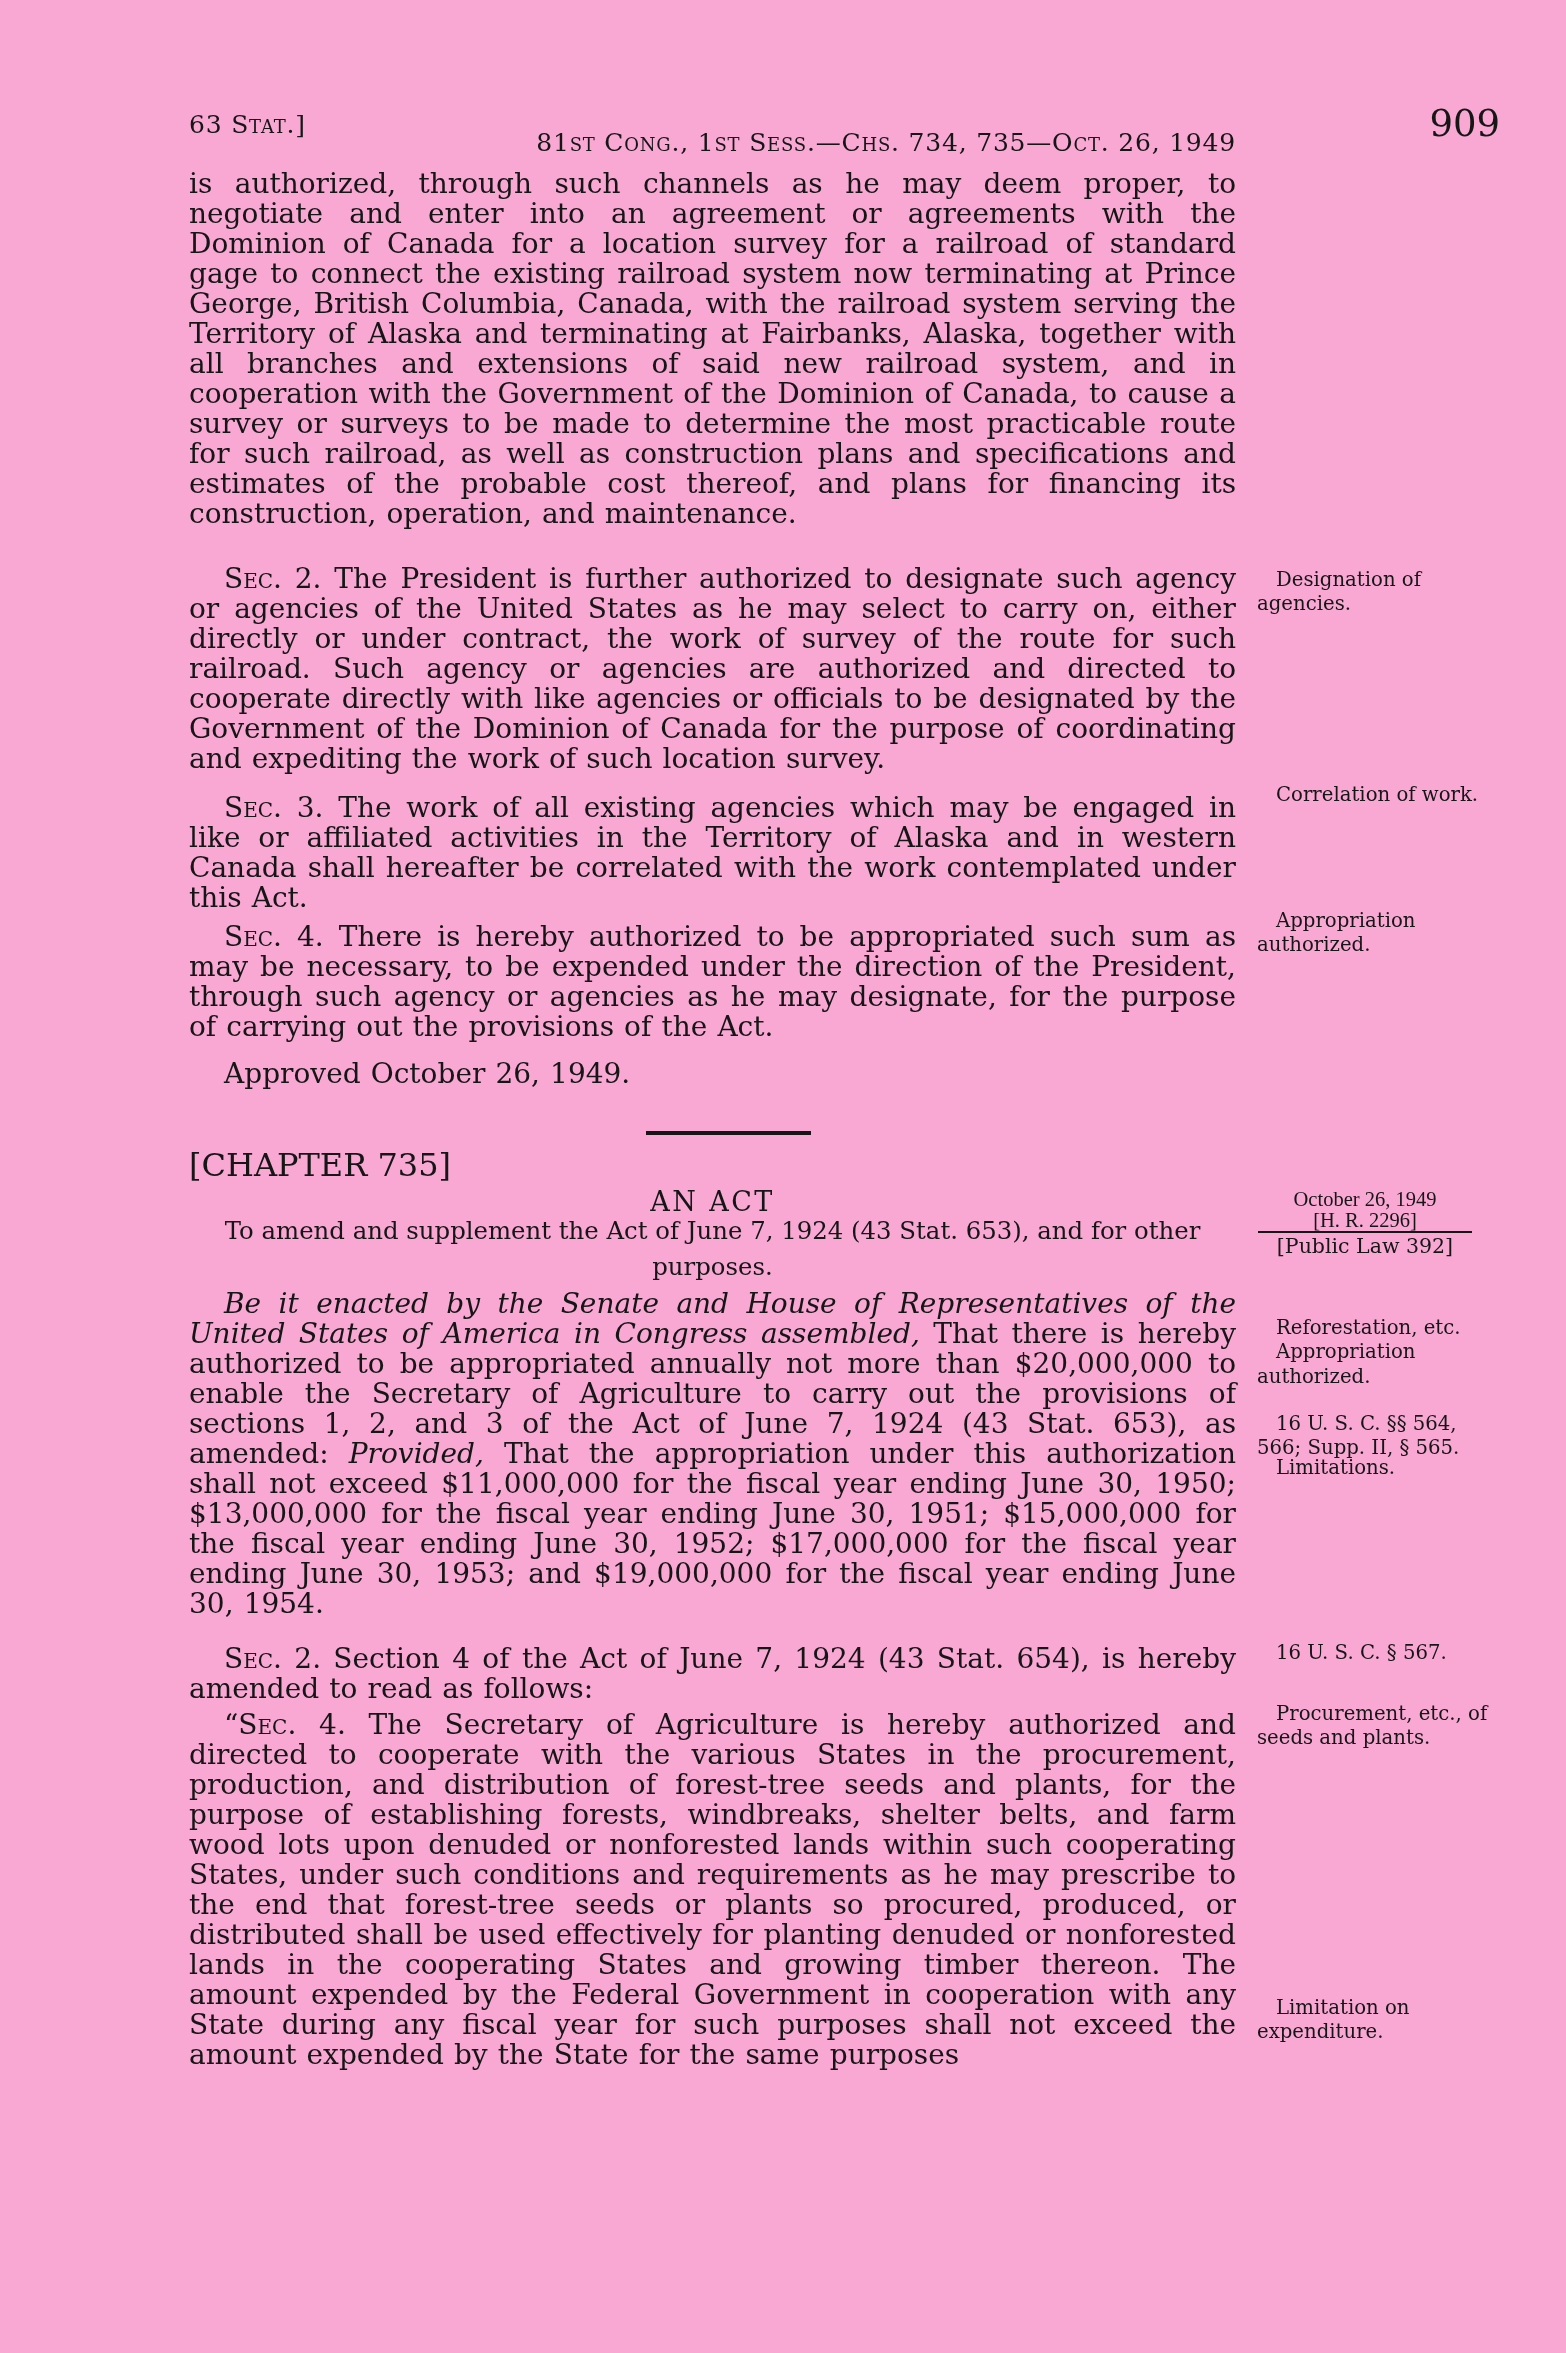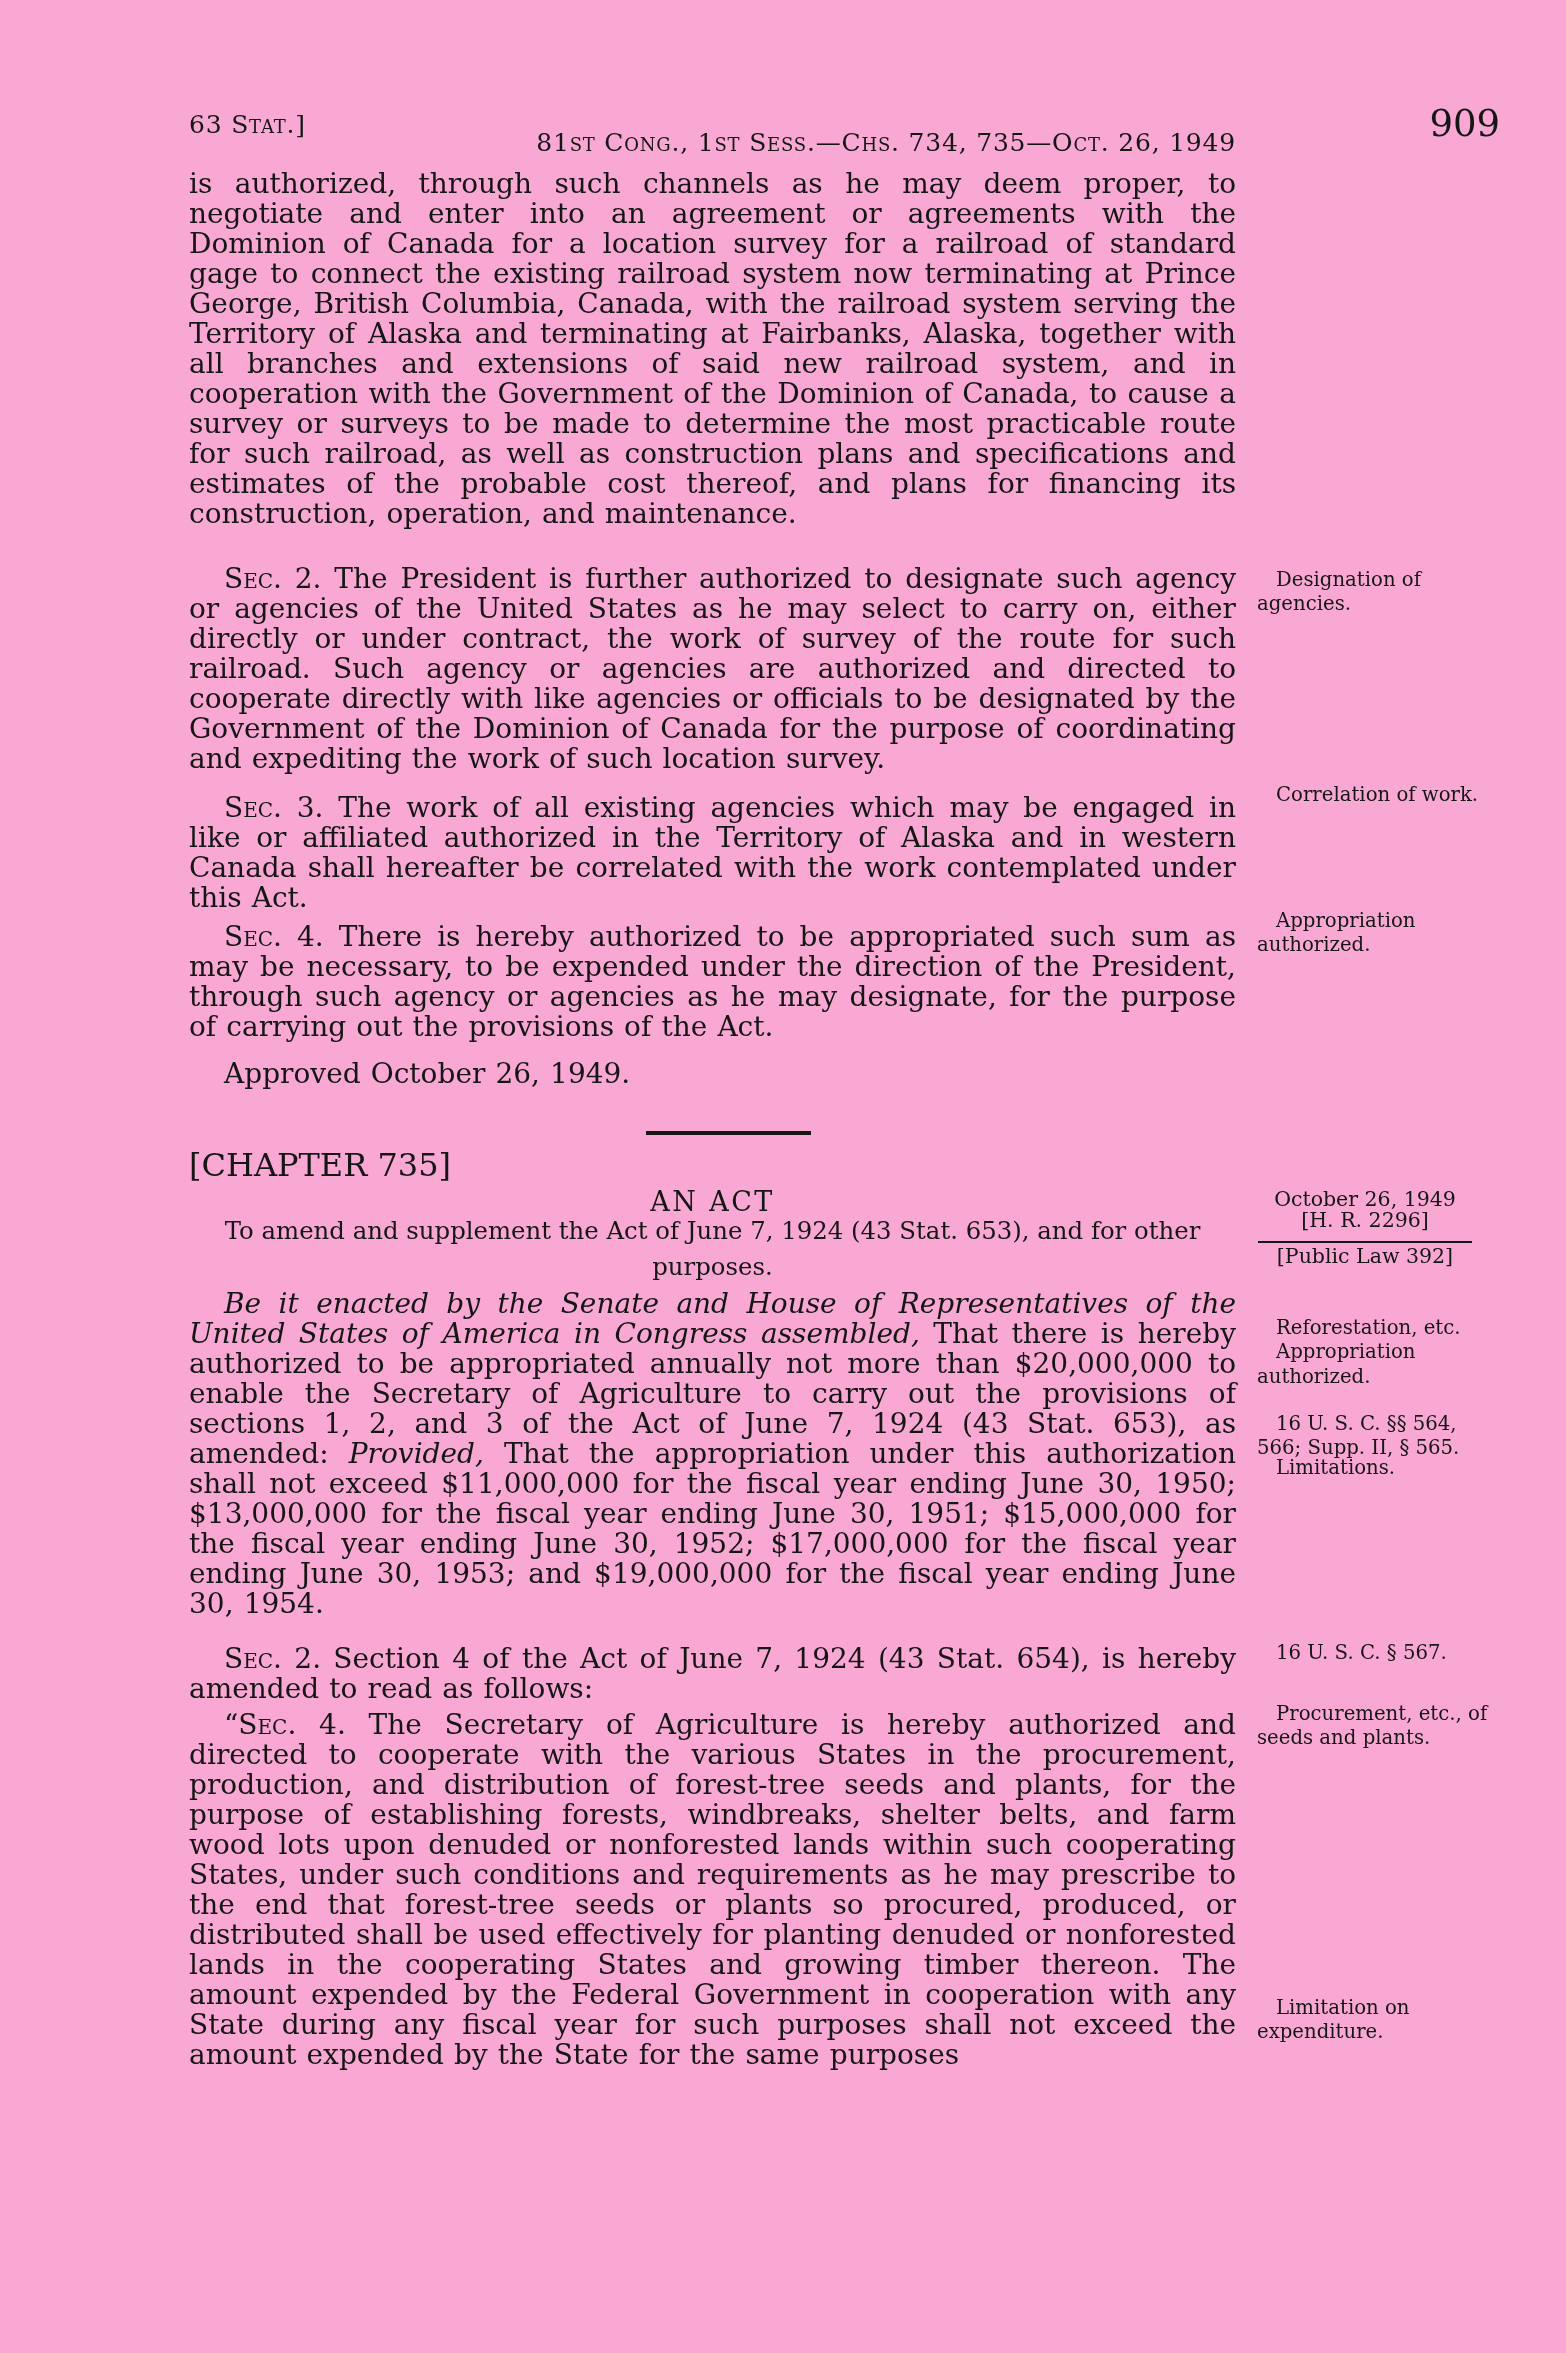--- a/index.html
+++ b/index.html
@@ -63,36 +63,36 @@
   .margin-note {
     position:absolute; left:1257px; width:240px;
     font-size:19.7px; line-height:24.4px; text-align:left;
   }
   .margin-note .mn-p { text-indent:19px; }
 
   .act-info {
     position:absolute; left:1258px; top:1189px; width:214px;
     font-size:20.5px; line-height:21px; text-align:center;
   }
-  .act-info .act-info-top { padding-bottom:10px; border-bottom:2.4px solid #161616; }
+  .act-info .act-info-top { padding-bottom:0; border-bottom:2.4px solid #161616;font-family:Liberation Serif, serif; }
   .act-info .act-info-law { padding-top:3.1px; }
 </style>
 </head>
 <body>
 
 <div class="page">
 
   <div class="header-left">63 Stat.]</div>
   <div class="header-center">81st Cong., 1st Sess.—Chs. 734, 735—Oct. 26, 1949</div>
   <div class="page-number">909</div>
 
   <div class="body-column">
       <p class="para" style="top: 169px;"><span>is authorized, through such channels as he may deem proper, to negotiate and enter into an agreement or agreements with the Dominion of Canada for a location survey for a railroad of standard gage to connect the existing railroad system now terminating at Prince George, British Columbia, Canada, with the railroad system serving the Territory of Alaska and terminating at Fairbanks, Alaska, together with all branches and extensions of said new railroad system, and in cooperation with the Government of the Dominion of Canada, to cause a survey or surveys to be made to determine the most practicable route for such railroad, as well as construction plans and specifications and estimates of the probable cost thereof, and plans for financing its construction, operation, and maintenance.</span></p>
       <p class="para indent" style="top: 564px;"><span class="sc">Sec. 2.</span><span> The President is further authorized to designate such agency or agencies of the United States as he may select to carry on, either directly or under contract, the work of survey of the route for such railroad.  Such agency or agencies are authorized and directed to cooperate directly with like agencies or officials to be designated by the Government of the Dominion of Canada for the purpose of coordinating and expediting the work of such location survey.</span></p>
-      <p class="para indent" style="top: 793px;"><span class="sc">Sec. 3.</span><span> The work of all existing agencies which may be engaged in like or affiliated authorized in the Territory of Alaska and in western Canada shall hereafter be correlated with the work contemplated under this Act.</span></p>
+      <p class="para indent" style="top: 793px;"><span class="sc">Sec. 3.</span><span> The work of all existing agencies which may be engaged in like or affiliated activities in the Territory of Alaska and in western Canada shall hereafter be correlated with the work contemplated under this Act.</span></p>
       <p class="para indent" style="top: 922px;"><span class="sc">Sec. 4.</span><span> There is hereby authorized to be appropriated such sum as may be necessary, to be expended under the direction of the President, through such agency or agencies as he may designate, for the purpose of carrying out the provisions of the Act.</span></p>
       <p class="para indent" style="top: 1059px;"><span>Approved October 26, 1949.</span></p>
       <p class="para indent" style="top: 1289px;"><span class="i">Be it enacted by the Senate and House of Representatives of the United States of America in Congress assembled,</span><span> That there is hereby authorized to be appropriated annually not more than $20,000,000 to enable the Secretary of Agriculture to carry out the provisions of sections 1, 2, and 3 of the Act of June 7, 1924 (43 Stat. 653), as amended: </span><span class="i">Provided,</span><span> That the appropriation under this authorization shall not exceed $11,000,000 for the fiscal year ending June 30, 1950; $13,000,000 for the fiscal year ending June 30, 1951; $15,000,000 for the fiscal year ending June 30, 1952; $17,000,000 for the fiscal year ending June 30, 1953; and $19,000,000 for the fiscal year ending June 30, 1954.</span></p>
       <p class="para indent" style="top: 1644px;"><span class="sc">Sec. 2.</span><span> Section 4 of the Act of June 7, 1924 (43 Stat. 654), is hereby amended to read as follows:</span></p>
       <p class="para indent" style="top: 1710px;"><span>“</span><span class="sc">Sec. 4.</span><span> The Secretary of Agriculture is hereby authorized and directed to cooperate with the various States in the procurement, production, and distribution of forest-tree seeds and plants, for the purpose of establishing forests, windbreaks, shelter belts, and farm wood lots upon denuded or nonforested lands within such cooperating States, under such conditions and requirements as he may prescribe to the end that forest-tree seeds or plants so procured, produced, or distributed shall be used effectively for planting denuded or nonforested lands in the cooperating States and growing timber thereon. The amount expended by the Federal Government in cooperation with any State during any fiscal year for such purposes shall not exceed the amount expended by the State for the same purposes</span></p>
     </div>
 
   <div class="chapter-separator"></div>
   <div class="chapter-label">[CHAPTER 735]</div>
   <div class="act-title">AN ACT</div>

